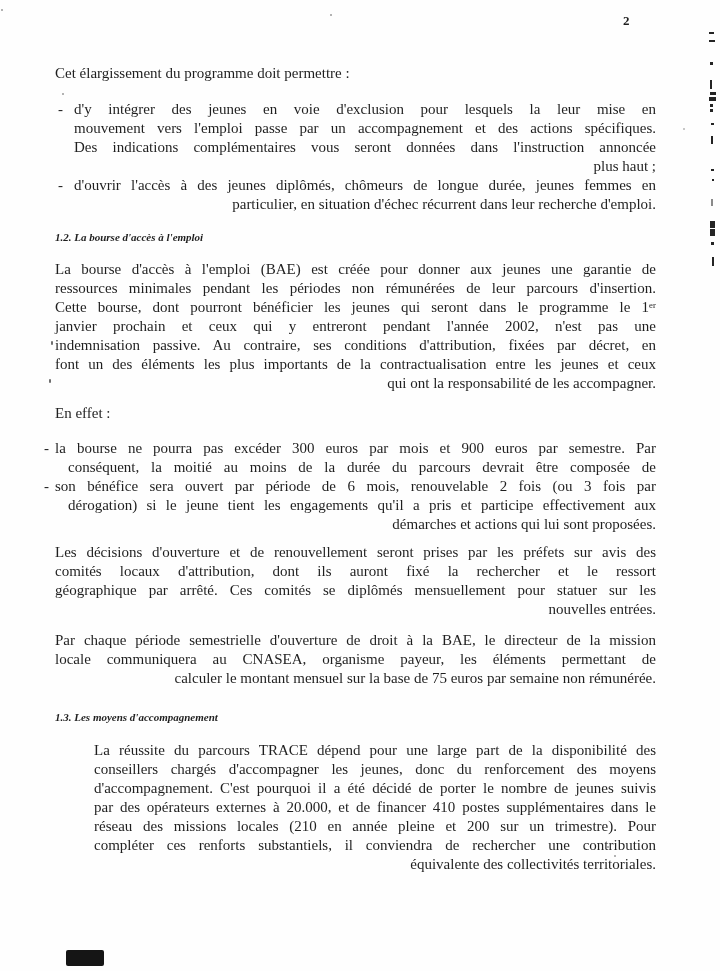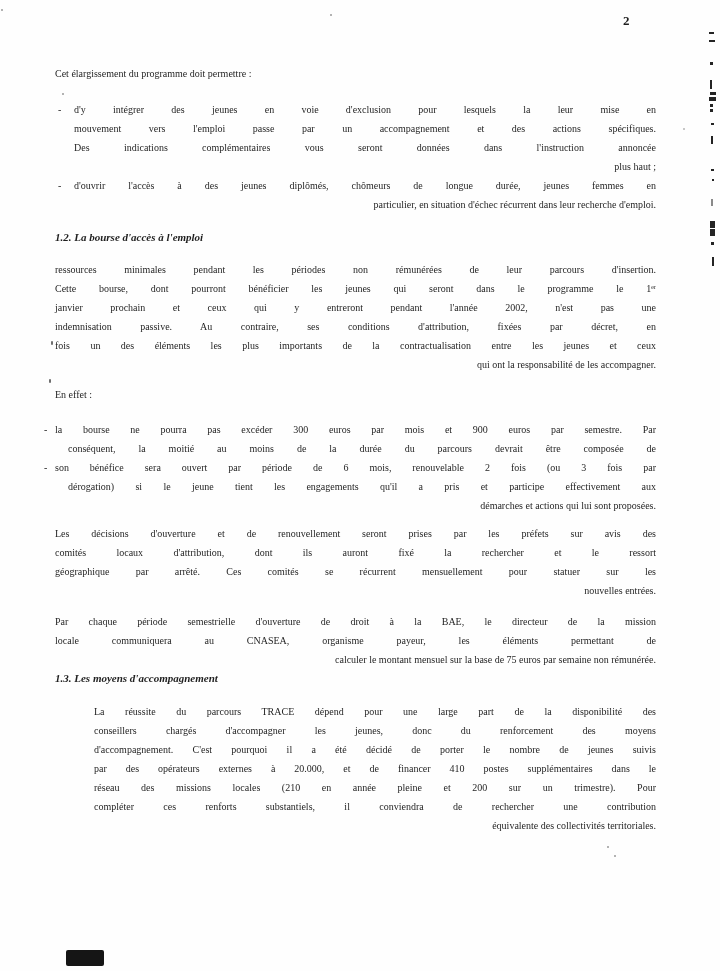--- a/index.html
+++ b/index.html
@@ -21,32 +21,32 @@
     top: 13px; left: 623px;
     font-size: 13px;
     font-weight: bold;
     letter-spacing: 0.5px;
   }
   .content {
     position: absolute;
     left: 55px; top: 0;
     width: 601px;
   }
-  .content * { font-size: 10px; line-height: 19px; }
+  .content * { font-size: 15px; line-height: 19px; }
   .intro {
     margin: 64px 0 0 0;
   }
   .heading {
     font-size: 11px;
     font-weight: bold;
     font-style: italic;
     margin: 0;
   }
   .heading.h12 { margin-top: 14px; }
-  .heading.h13 { }
+  .heading.h13 { margin-top: 20px; }
   .para { margin: 0; }
   .para.p-bae   { margin-top: 13px; }
   .para.p-eneffet { margin-top: 11px; }
   .para.p-decisions { margin-top: 9px; }
   .para.p-semestrielle { margin-top: 12px; }
   .para.p-trace { margin-top: 14px; margin-left: 39px; }
   .list { margin: 0; }
   .list1 { margin-top: 17px; }
   .list2 { margin-top: 16px; }
   .li { position: relative; }
@@ -122,25 +122,26 @@
         <div class="li-text hang1">
             <div class="ln full">d'ouvrir l'accès à des jeunes diplômés, chômeurs de longue durée, jeunes femmes en</div>
             <div class="ln">particulier, en situation d'échec récurrent dans leur recherche d'emploi.</div>
           </div>
       </div>
     </div>
 
     <h2 class="heading h12">1.2. La bourse d'accès à l'emploi</h2>
 
     <div class="para p-bae">
+        <div class="ln full">La bourse d'accès à l'emploi (BAE) est créée pour donner aux jeunes une garantie de</div>
         <div class="ln full">ressources minimales pendant les périodes non rémunérées de leur parcours d'insertion.</div>
         <div class="ln full">Cette bourse, dont pourront bénéficier les jeunes qui seront dans le programme le 1ᵉʳ</div>
         <div class="ln full">janvier prochain et ceux qui y entreront pendant l'année 2002, n'est pas une</div>
         <div class="ln full">indemnisation passive. Au contraire, ses conditions d'attribution, fixées par décret, en</div>
-        <div class="ln full">fois un des éléments les plus importants de la contractualisation entre les jeunes et ceux</div>
+        <div class="ln full">font un des éléments les plus importants de la contractualisation entre les jeunes et ceux</div>
         <div class="ln">qui ont la responsabilité de les accompagner.</div>
       </div>
 
     <p class="para p-eneffet">En effet :</p>
 
     <div class="list list2">
       <div class="li">
         <span class="dash">-</span>
         <div class="li-text hang2">
             <div class="ln full">la bourse ne pourra pas excéder 300 euros par mois et 900 euros par semestre. Par</div>
@@ -153,21 +154,21 @@
             <div class="ln full">son bénéfice sera ouvert par période de 6 mois, renouvelable 2 fois (ou 3 fois par</div>
             <div class="ln full">dérogation) si le jeune tient les engagements qu'il a pris et participe effectivement aux</div>
             <div class="ln">démarches et actions qui lui sont proposées.</div>
           </div>
       </div>
     </div>
 
     <div class="para p-decisions">
         <div class="ln full">Les décisions d'ouverture et de renouvellement seront prises par les préfets sur avis des</div>
         <div class="ln full">comités locaux d'attribution, dont ils auront fixé la rechercher et le ressort</div>
-        <div class="ln full">géographique par arrêté. Ces comités se récurrent mensuellement pour statuer sur les</div>
+        <div class="ln full">géographique par arrêté. Ces comités se diplômés mensuellement pour statuer sur les</div>
         <div class="ln">nouvelles entrées.</div>
       </div>
 
     <div class="para p-semestrielle">
         <div class="ln full">Par chaque période semestrielle d'ouverture de droit à la BAE, le directeur de la mission</div>
         <div class="ln full">locale communiquera au CNASEA, organisme payeur, les éléments permettant de</div>
         <div class="ln">calculer le montant mensuel sur la base de 75 euros par semaine non rémunérée.</div>
       </div>
 
     <h2 class="heading h13">1.3. Les moyens d'accompagnement</h2>

